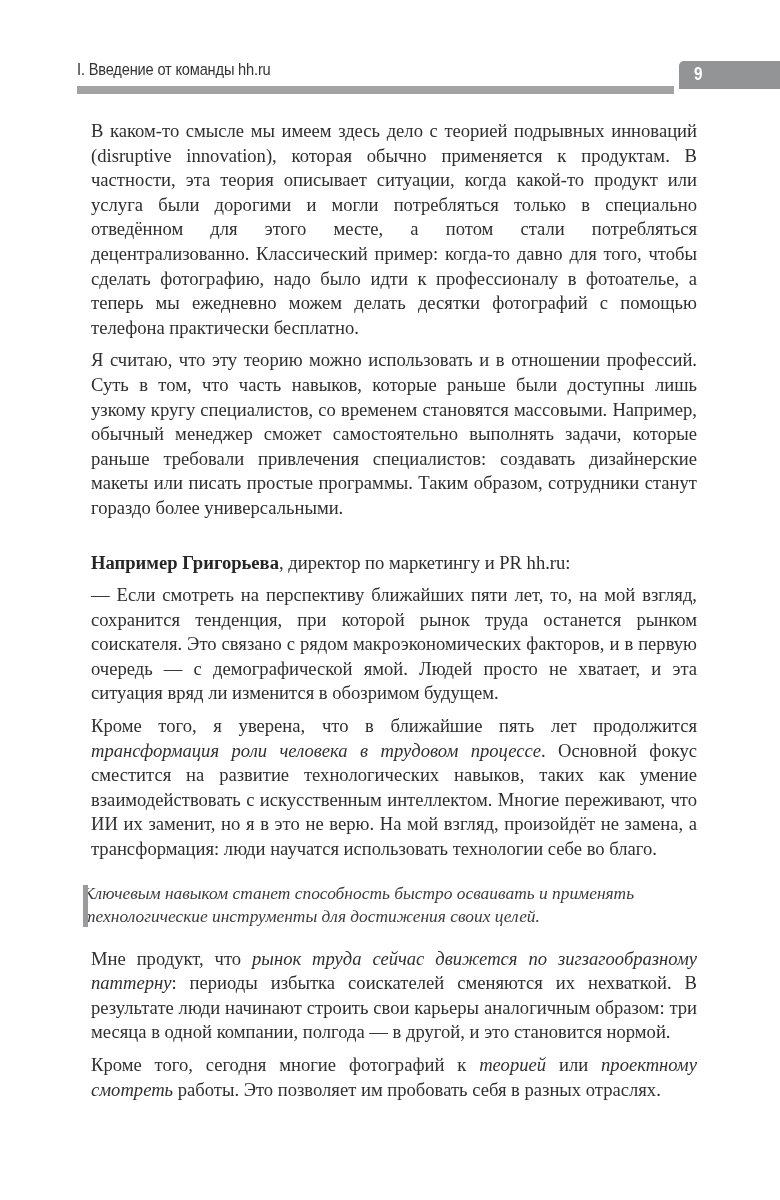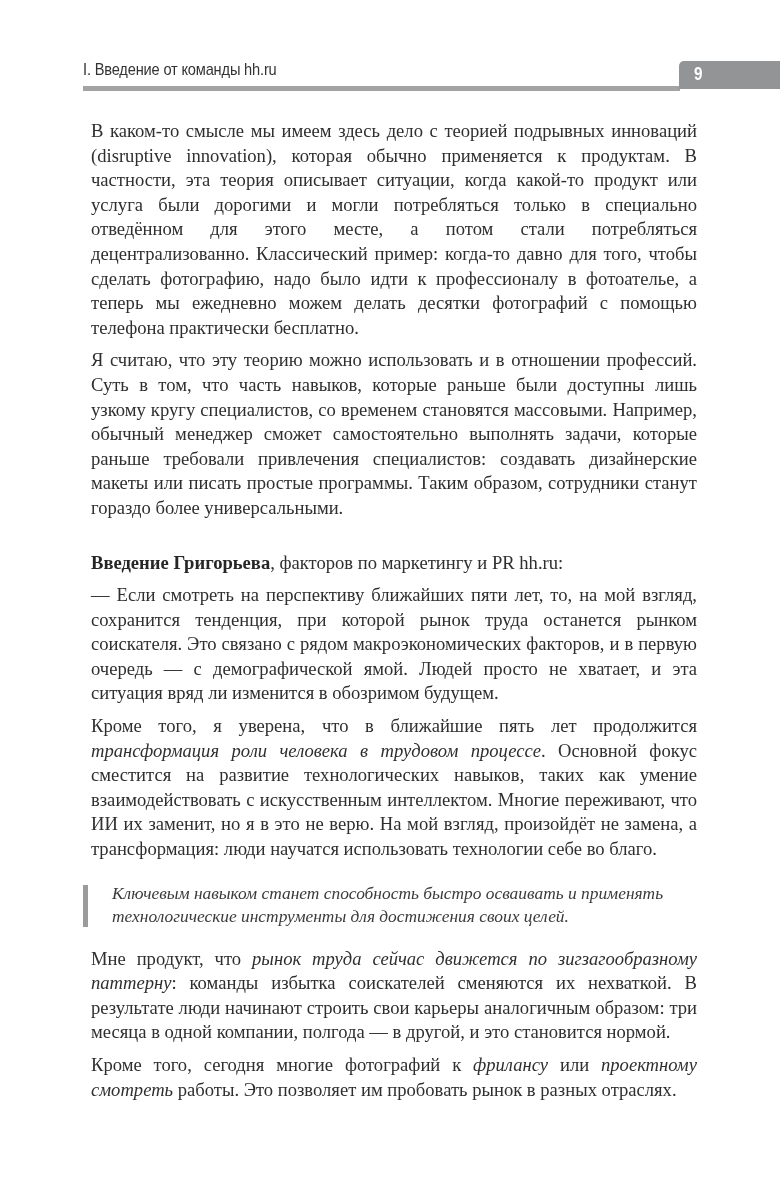--- a/index.html
+++ b/index.html
@@ -10,25 +10,25 @@
     body {
       width: 780px;
       height: 1200px;
       position: relative;
       overflow: hidden;
       font-family: "Liberation Serif", "DejaVu Serif", serif;
       color: #2f2f2f;
     }
     .running-header {
       position: absolute;
-      left: 83px;
+      left: 77px;
       top: 58px;
       width: 597px;
       height: 28px;
-      border-bottom: 5px solid #a3a3a3;
+      border-bottom: 8px solid #a3a3a3;
     }
     .running-header .title {
       position: absolute;
       left: 0;
       top: 2px;
       font-family: "Liberation Sans", "DejaVu Sans", sans-serif;
       font-size: 17px;
       color: #333333;
       letter-spacing: -0.2px;
       transform: scaleX(0.86);
@@ -73,21 +73,20 @@
     }
     .body-text b {
       font-weight: bold;
       color: #262626;
     }
     .body-text i {
     }
     .pull-quote {
       position: relative;
       margin: 20px 0 18px 0;
-      padding-left: 29px;
       font-style: italic;
       font-size: 17.4px;
       line-height: 23.5px;
       color: #3a3a3a;
     }
     .pull-quote .bar {
       position: absolute;
       left: 0;
       top: 3px;
       width: 5px;
@@ -106,27 +105,27 @@
   <span class="title">I. Введение от команды hh.ru</span>
 </div>
 <div class="page-tab">
   <span class="num">9</span>
 </div>
 
 <div class="body-text">
   <p>В каком-то смысле мы имеем здесь дело с теорией подрывных инноваций (disruptive innovation), которая обычно применяется к продуктам. В частности, эта теория описывает ситуации, когда какой-то продукт или услуга были дорогими и могли потребляться только в специально отведённом для этого месте, а потом стали потребляться децентрализованно. Классический пример: когда-то давно для того, чтобы сделать фотографию, надо было идти к профессионалу в фотоателье, а теперь мы ежедневно можем делать десятки фотографий с помощью телефона практически бесплатно.</p>
   <p>Я считаю, что эту теорию можно использовать и в отношении профессий. Суть в том, что часть навыков, которые раньше были доступны лишь узкому кругу специалистов, со временем становятся массовыми. Например, обычный менеджер сможет самостоятельно выполнять задачи, которые раньше требовали привлечения специалистов: создавать дизайнерские макеты или писать простые программы. Таким образом, сотрудники станут гораздо более универсальными.</p>
 
-  <p class="after-gap"><b>Введение Григорьева</b><span>, факторов по маркетингу и PR hh.ru:</span></p>
+  <p class="after-gap"><b>Например Григорьева</b><span>, директор по маркетингу и PR hh.ru:</span></p>
 
   <p>— Если смотреть на перспективу ближайших пяти лет, то, на мой взгляд, сохранится тенденция, при которой рынок труда останется рынком соискателя. Это связано с рядом макроэкономических факторов, и в первую очередь — с демографической ямой. Людей просто не хватает, и эта ситуация вряд ли изменится в обозримом будущем.</p>
 
   <p><span>Кроме того, я уверена, что в ближайшие пять лет продолжится </span><i>трансформация роли человека в трудовом процессе</i><span>. Основной фокус сместится на развитие технологических навыков, таких как умение взаимодействовать с искусственным интеллектом. Многие переживают, что ИИ их заменит, но я в это не верю. На мой взгляд, произойдёт не замена, а трансформация: люди научатся использовать технологии себе во благо.</span></p>
 
   <div class="pull-quote">
     <span class="bar"></span>
     <span class="quote-text">Ключевым навыком станет способность быстро осваивать и применять технологические инструменты для достижения своих целей.</span>
   </div>
 
-  <p><span>Мне продукт, что </span><i>рынок труда сейчас движется по зигзагообразному паттерну</i><span>: команды избытка соискателей сменяются их нехваткой. В результате люди начинают строить свои карьеры аналогичным образом: три месяца в одной компании, полгода — в другой, и это становится нормой.</span></p>
+  <p><span>Мне продукт, что </span><i>рынок труда сейчас движется по зигзагообразному паттерну</i><span>: периоды избытка соискателей сменяются их нехваткой. В результате люди начинают строить свои карьеры аналогичным образом: три месяца в одной компании, полгода — в другой, и это становится нормой.</span></p>
 
-  <p><span>Кроме того, сегодня многие фотографий к </span><i>фрилансу</i><span> или </span><i>проектному смотреть</i><span> работы. Это позволяет им пробовать рынок в разных отраслях.</span></p>
+  <p><span>Кроме того, сегодня многие фотографий к </span><i>теорией</i><span> или </span><i>проектному смотреть</i><span> работы. Это позволяет им пробовать себя в разных отраслях.</span></p>
 </div>
 
 </body></html>

